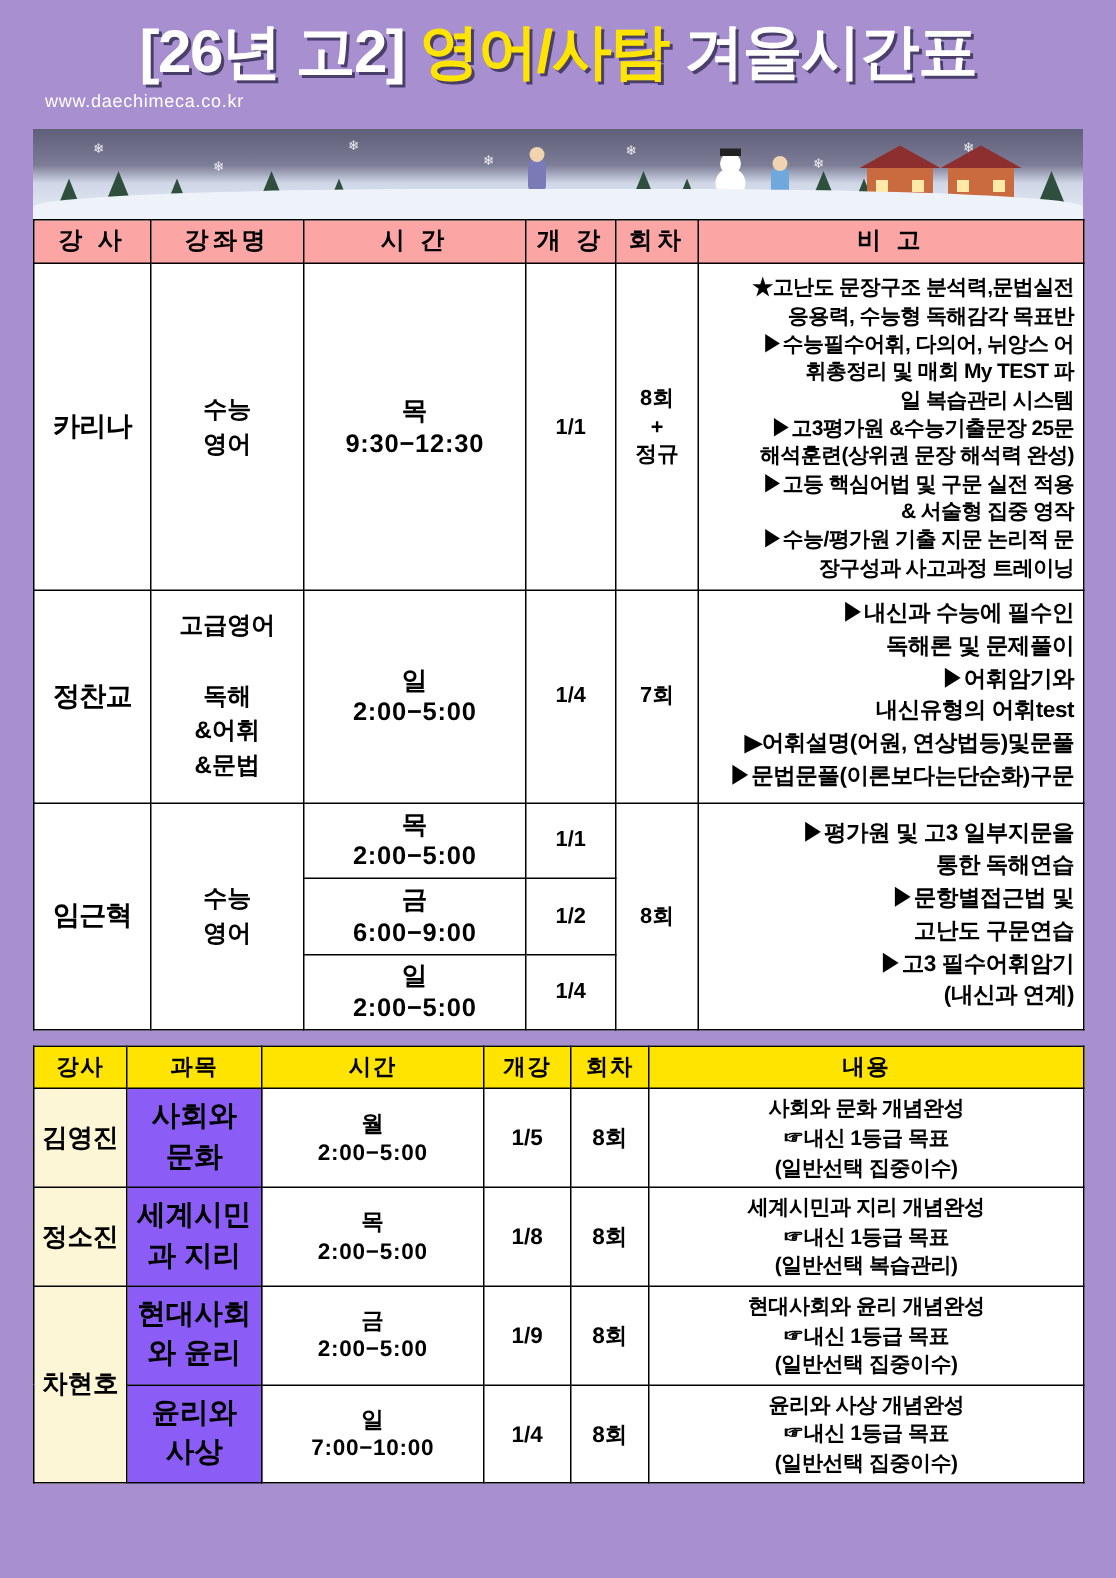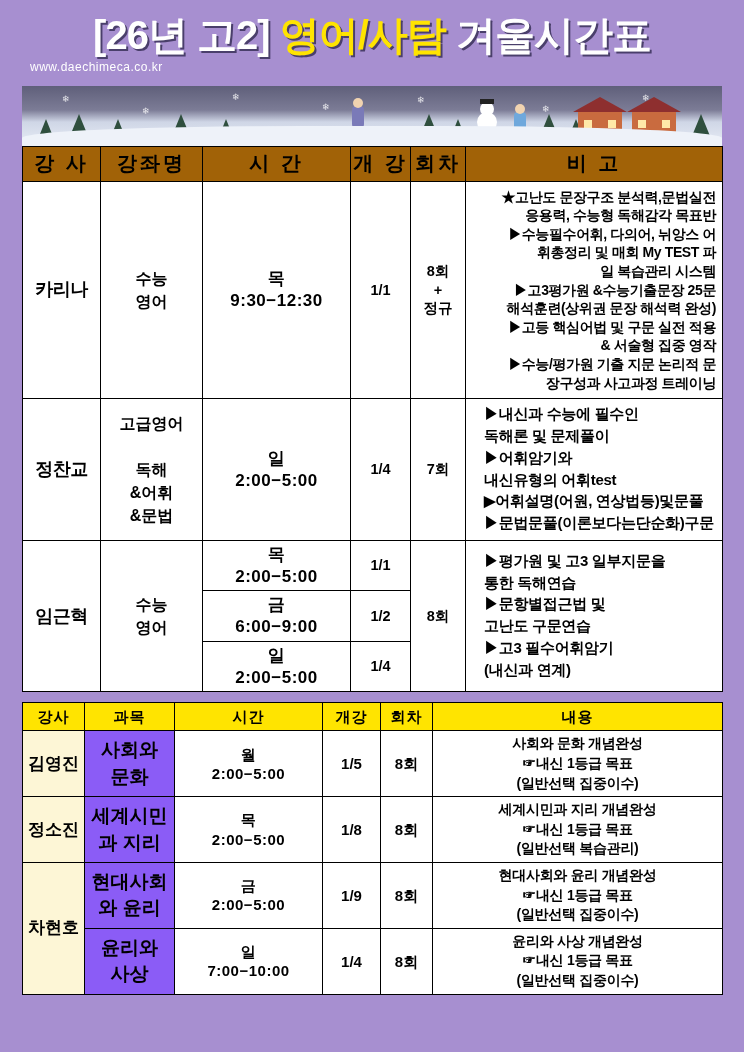--- a/index.html
+++ b/index.html
@@ -71,30 +71,30 @@
   td, th {
     border:1.5px solid #000;
     text-align:center;
     vertical-align:middle;
     font-size:14.5px;
     font-weight:bold;
     color:#000;
     padding:3px 2px;
     line-height:1.28;
   }
-  thead th { background:#a16207; font-size:20px; letter-spacing:3px; padding:4px 2px; }
+  thead th { background:#fca5a5; font-size:16px; letter-spacing:3px; padding:4px 2px; }
   td.desc {
     text-align:right;
     padding:6px 6px 6px 8px;
     font-size:14px;
     line-height:1.33;
     letter-spacing:-0.4px;
   }
   td.desc2 {
-    text-align:left;
+    text-align:right;
     padding:4px 6px 6px 18px;
     font-size:15px;
     line-height:1.45;
     letter-spacing:-0.3px;
   }
   .teacher { font-size:18px; letter-spacing:-0.5px; }
   .course { font-size:16px; line-height:1.45; }
   .time { font-size:17px; letter-spacing:0.5px; }
 
   

